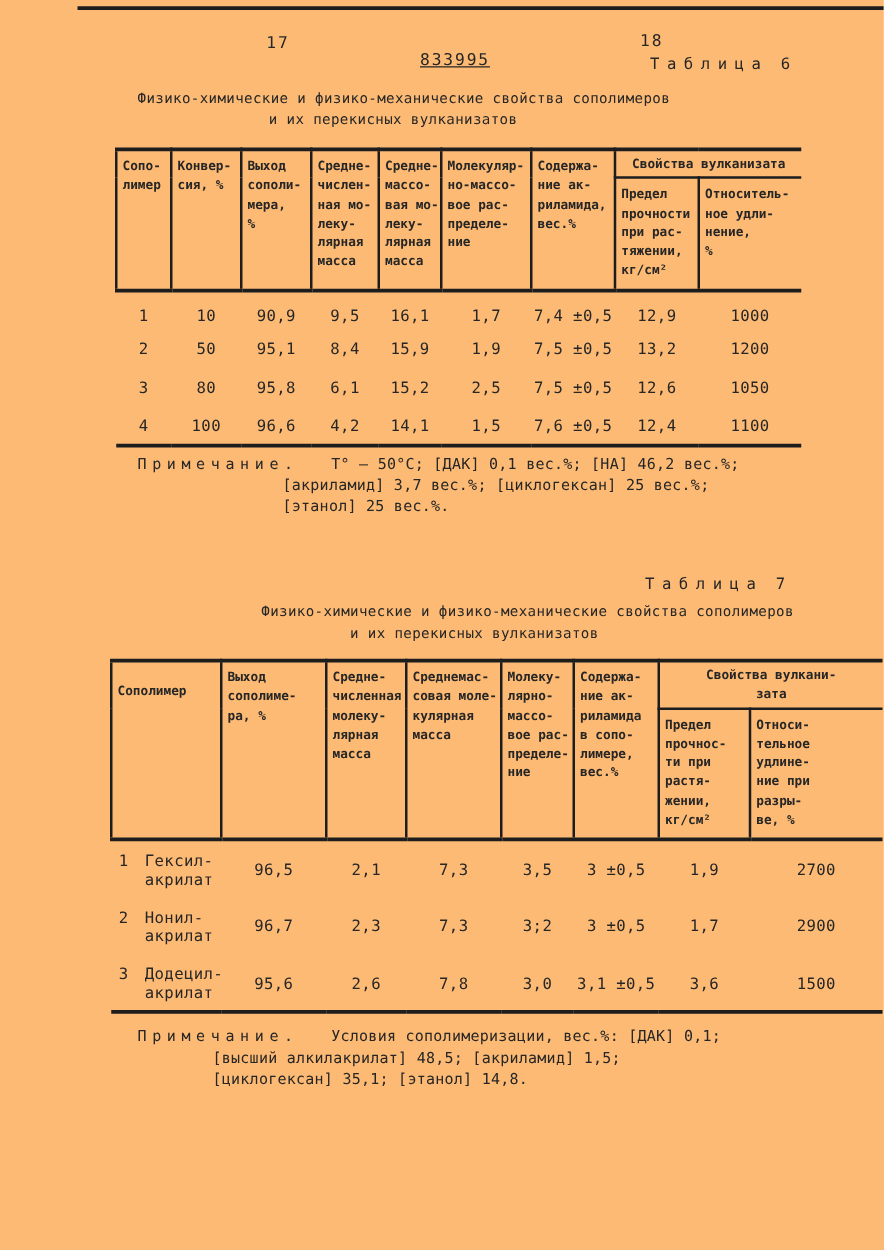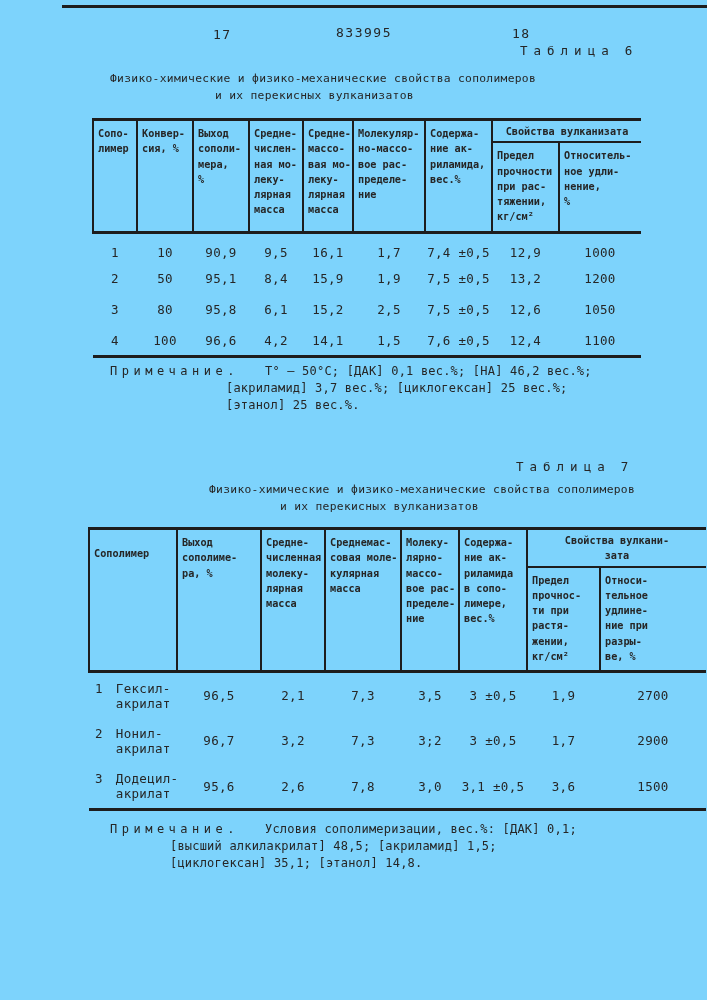--- a/index.html
+++ b/index.html
@@ -1,25 +1,25 @@
 <!DOCTYPE html>
 <html><head>
 <meta charset="utf-8">
 <style>
   html,body { margin:0; padding:0; }
   .page {
     position:relative; width:707px; height:1000px;
-    background:#7dd3fc;
+    background:#fdba74;
     font-family:"DejaVu Sans Mono","Liberation Mono",monospace;
     color:#262626; overflow:hidden;
   }
   .rule-top { position:absolute; top:5px; left:62px; width:645px; height:3px; background:#1d1d1d; }
   .pagenum { position:absolute; font-size:13px; letter-spacing:1.5px; }
   #pn-left  { left:213px; top:27px; }
-  #pn-center{ left:336px; top:25px; }
+  #pn-center{ left:336px; top:41px;text-decoration:underline; }
   #pn-right { left:512px; top:26px; }
   .caption { position:absolute; font-size:12.5px; white-space:nowrap; }
   .caption .cap-word { letter-spacing:6px; }
   .caption .cap-num  { margin-left:10px; }
   #caption6 { left:520px; top:43px;text-align:right; }
   #caption7 { left:516px; top:459px; }
   .tbl-title { position:absolute; font-size:11.3px; letter-spacing:0.3px; white-space:nowrap; }
   #t6-title1 { left:110px; top:72px; }
   #t6-title2 { left:215px; top:89px; }
   #t7-title1 { left:209px; top:483px; }
@@ -276,21 +276,21 @@
       </tr>
       <tr>
         <td class="name-cell">
           <div class="name-wrap">
             <span class="row-num">2</span>
             <span class="row-name">Нонил-
 акрилат</span>
           </div>
         </td>
         <td>96,7</td>
-        <td>3,2</td>
+        <td>2,3</td>
         <td>7,3</td>
         <td>3;2</td>
         <td>3 ±0,5</td>
         <td>1,7</td>
         <td>2900</td>
       </tr>
       <tr>
         <td class="name-cell">
           <div class="name-wrap">
             <span class="row-num">3</span>

